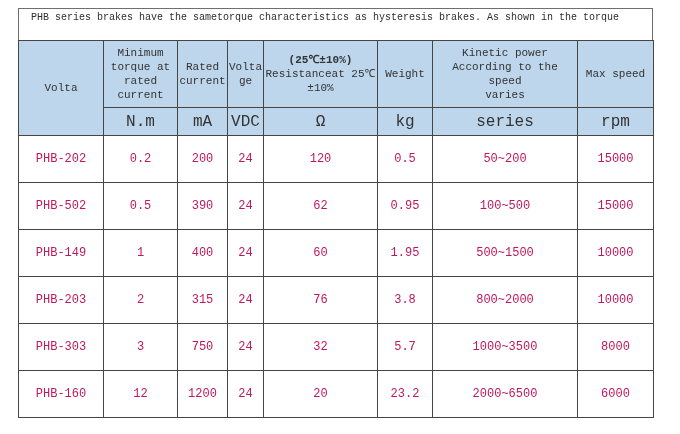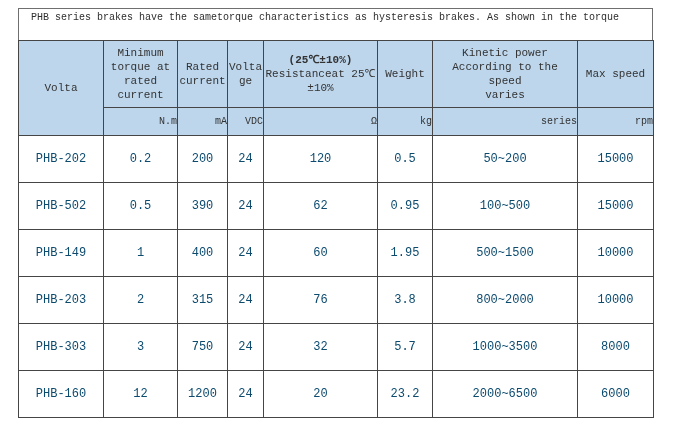--- a/index.html
+++ b/index.html
@@ -35,23 +35,23 @@
     font-weight:normal;
     overflow:hidden;
   }
   table.spec th{
     background:#BDD6EC;
     font-size:11px;line-height:14px;
     color:#333333;
   }
   tr.hdr{height:67px;}
   tr.units{height:28px;}
-  tr.units th{font-size:10px;text-align:right;}
+  tr.units th{font-size:16px;}
   tr.datarow{height:47px;}
-  tr.datarow td{font-size:12px;color:#0c4a6e;background:#ffffff;}
+  tr.datarow td{font-size:12px;color:#be185d;background:#ffffff;}
   th.model-hdr{text-align:left;padding-left:10px;}
   th.omega{font-size:15px;font-weight:bold;}
   .hline{display:block;}
   .hl-bold{font-weight:bold;}
 </style>
 </head>
 <body>
 
 <div class="page">
 

